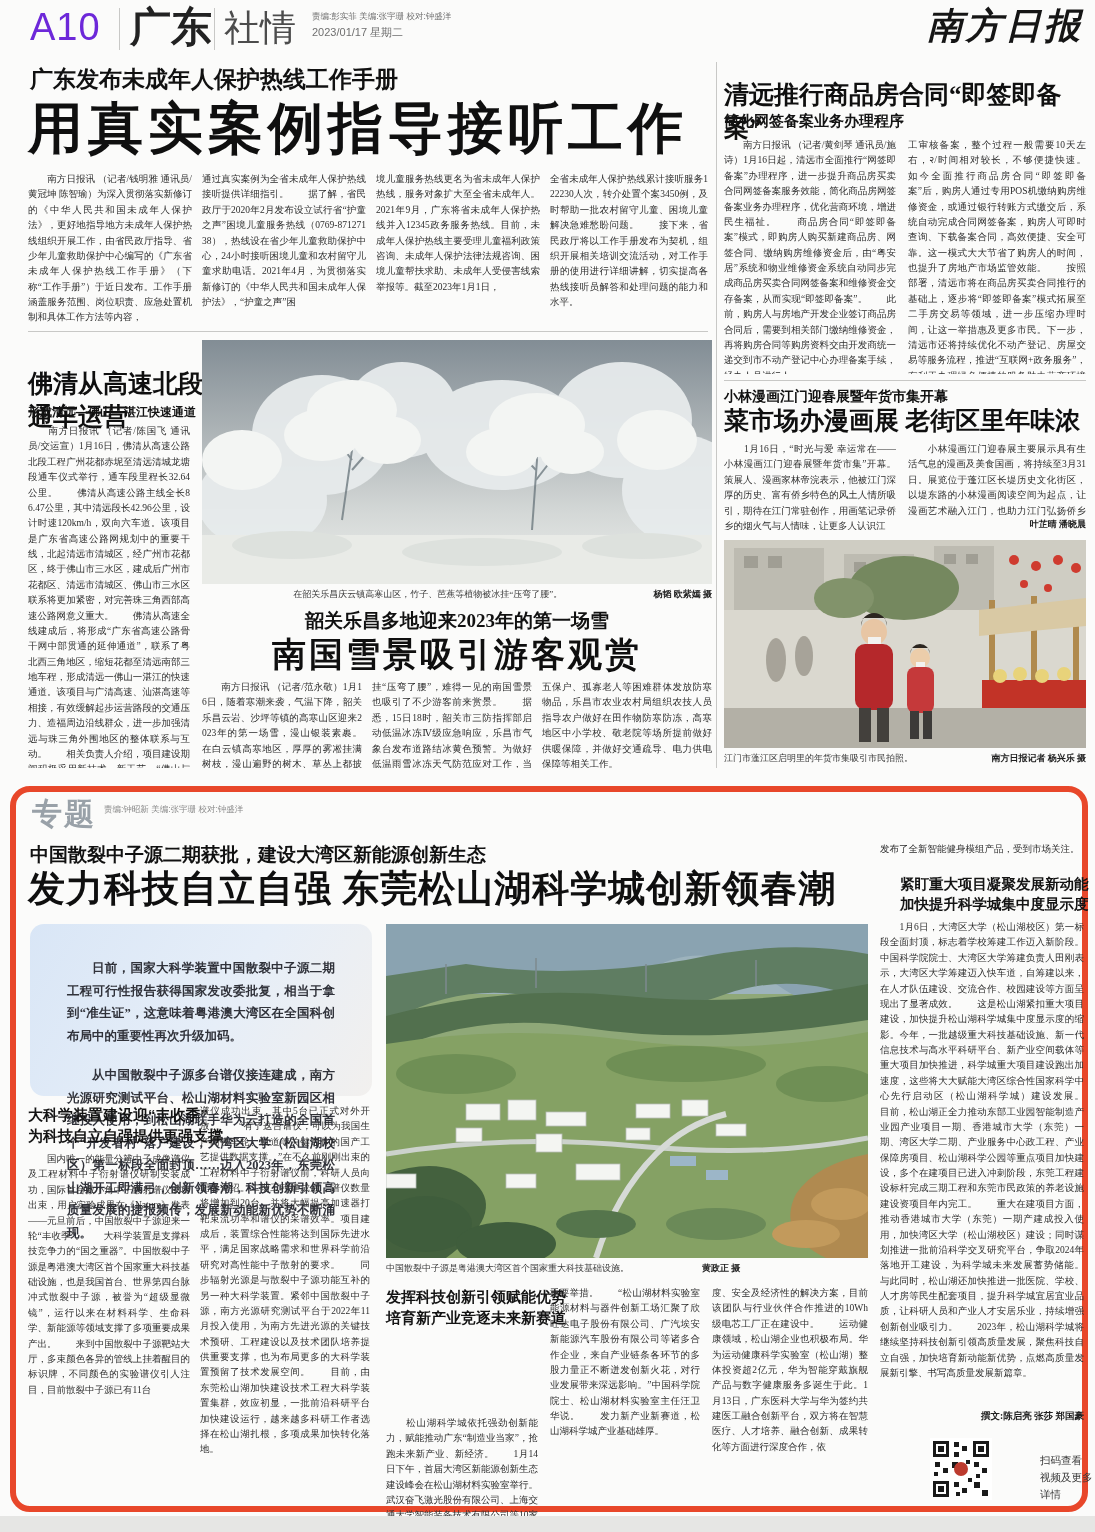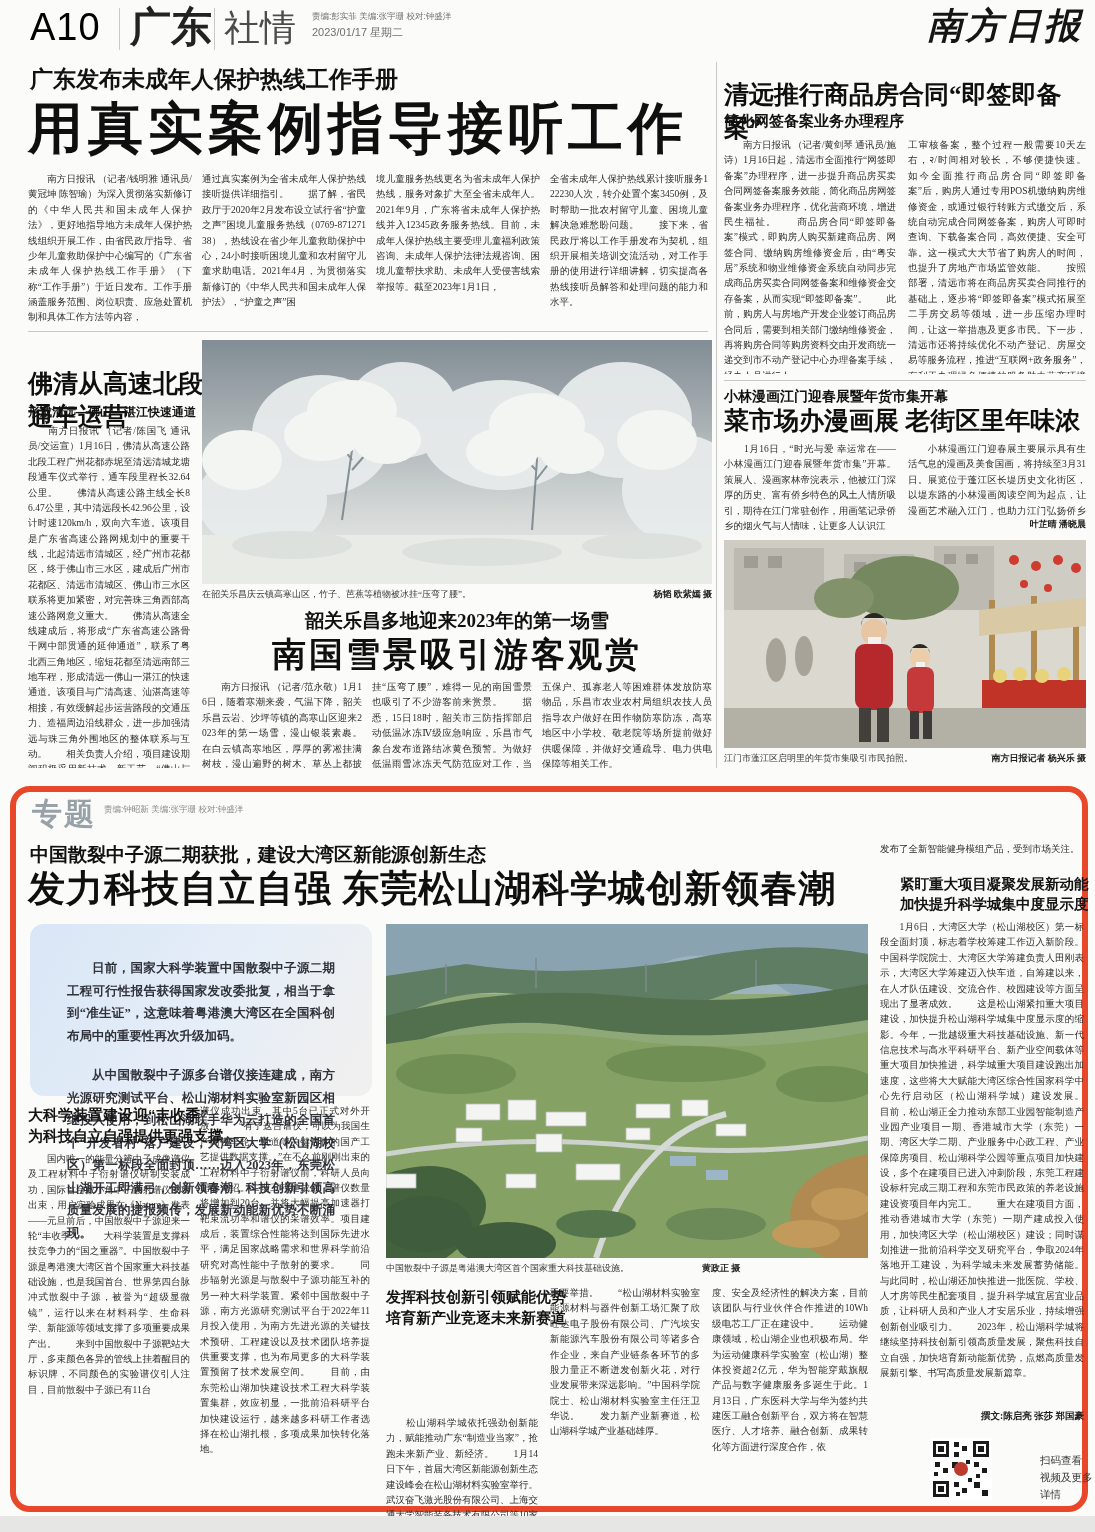--- a/index.html
+++ b/index.html
@@ -22,21 +22,21 @@
   .special-border{border:6px solid #e8472a;border-radius:20px;}
   .footer-strip{background:#e6e6e4;}
   .photo{overflow:hidden;background:#dcdcd8;}
   .photo svg{display:block;}
 </style>
 </head>
 <body>
 
 <div class="page">
 
-  <div class="abs sans" style="left:30px;top:6px;font-size:38px;color:#000000;letter-spacing:1px;">A10</div>
+  <div class="abs sans" style="left:30px;top:6px;font-size:38px;color:#6d28d9;letter-spacing:1px;">A10</div>
   <div class="vrule" style="left:119px;top:8px;height:42px;"></div>
   <div class="abs serif" style="left:130px;top:0px;font-size:41px;font-weight:bold;color:#222;">广东</div>
   <div class="vrule" style="left:214px;top:8px;height:42px;"></div>
   <div class="abs serif" style="left:224px;top:4px;font-size:36px;color:#4c4c4c;">社情</div>
   <div class="abs sans" style="left:312px;top:11px;font-size:8.5px;color:#6f6f6f;">责编:彭实菲  美编:张宇珊  校对:钟盛洋</div>
   <div class="abs sans" style="left:312px;top:25px;font-size:11px;color:#6f6f6f;">2023/01/17  星期二</div>
   <div class="abs serif kicker" style="left:30px;top:64px;font-size:23px;">广东发布未成年人保护热线工作手册</div>
 
   <div class="abs serif" style="right:12px;top:2px;font-size:36px;font-weight:bold;font-style:italic;color:#151515;letter-spacing:3px;">南方日报</div>
   <h1 class="abs serif" style="left:28px;top:92px;font-size:55px;letter-spacing:5px;">用真实案例指导接听工作</h1>
@@ -91,21 +91,21 @@
           <ellipse cx="40" cy="120" rx="40" ry="30"></ellipse>
       </g>
       <rect y="195" width="510" height="49" fill="#e9ebe7"></rect>
       <g fill="#dde1dd">
           <ellipse cx="90" cy="205" rx="60" ry="14"></ellipse>
           <ellipse cx="280" cy="212" rx="80" ry="14"></ellipse>
           <ellipse cx="440" cy="206" rx="60" ry="13"></ellipse>
         </g>
     </svg>
   </div>
-  <div class="abs caption" style="left:202px;top:588px;width:510px;">
+  <div class="abs caption" style="left:202px;top:588px;width:510px;text-align:center;">
     <span>在韶关乐昌庆云镇高寒山区，竹子、芭蕉等植物被冰挂“压弯了腰”。</span>
     <span class="credit" style="float:right;">杨韬  欧紫嫣  摄</span>
   </div>
 
   <div class="abs serif kicker" style="left:202px;top:608px;width:510px;text-align:center;font-size:19px;">韶关乐昌多地迎来2023年的第一场雪</div>
   <h2 class="abs serif" style="left:202px;top:632px;width:510px;text-align:center;font-size:34px;letter-spacing:3px;">南国雪景吸引游客观赏</h2>
   <div class="abs body-text" style="left:202px;top:680px;width:160px;height:88px;">　　南方日报讯 （记者/范永敬）1月16日，随着寒潮来袭，气温下降，韶关乐昌云岩、沙坪等镇的高寒山区迎来2023年的第一场雪，漫山银装素裹。　　在白云镇高寒地区，厚厚的雾凇挂满树枝，漫山遍野的树木、草丛上都披上了银装，竹子、芭蕉等被冰</div>
   <div class="abs body-text" style="left:372px;top:680px;width:160px;height:88px;">挂“压弯了腰”，难得一见的南国雪景也吸引了不少游客前来赏景。　　据悉，15日18时，韶关市三防指挥部启动低温冰冻Ⅳ级应急响应，乐昌市气象台发布道路结冰黄色预警。为做好低温雨雪冰冻天气防范应对工作，当地有关部门及时向</div>
   <div class="abs body-text" style="left:542px;top:680px;width:170px;height:88px;">五保户、孤寡老人等困难群体发放防寒物品，乐昌市农业农村局组织农技人员指导农户做好在田作物防寒防冻，高寒地区中小学校、敬老院等场所提前做好供暖保障，并做好交通疏导、电力供电保障等相关工作。</div>
 

